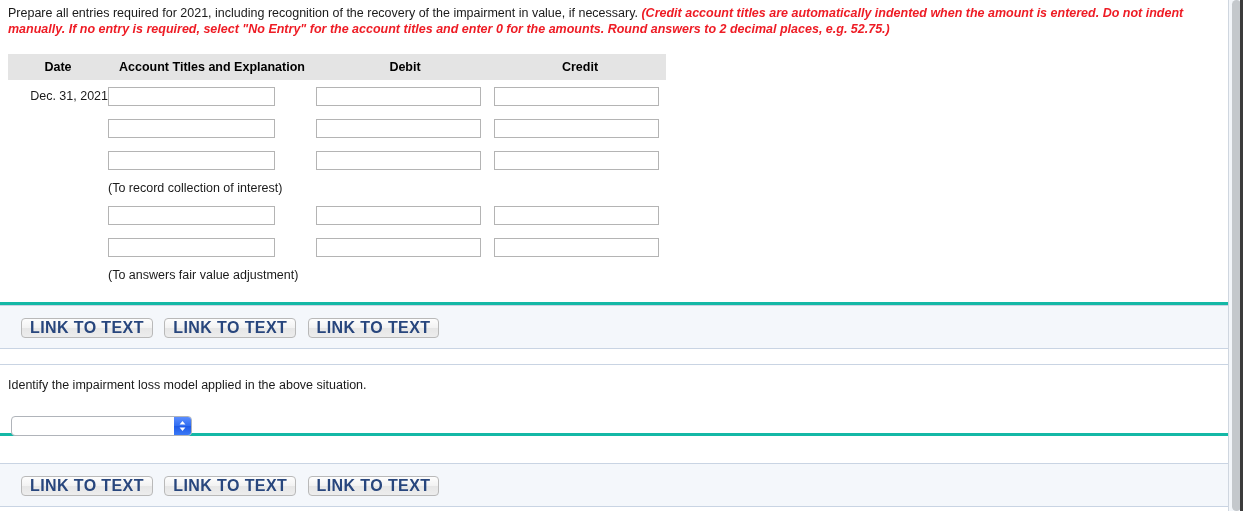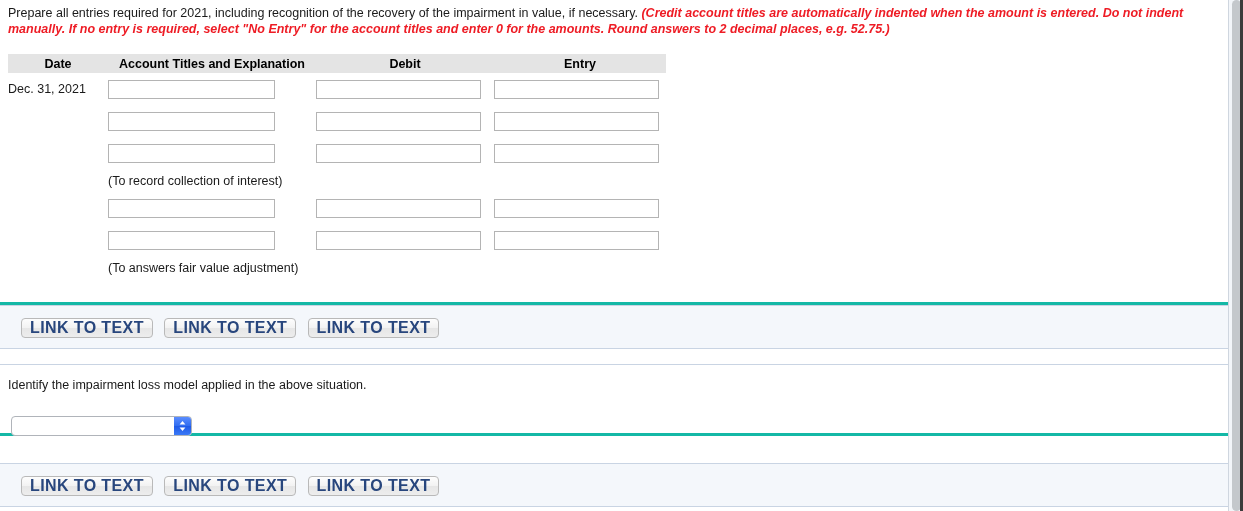--- a/index.html
+++ b/index.html
@@ -78,38 +78,38 @@
   table.journal {
     border-collapse: collapse;
     margin: 0;
     table-layout: fixed;
   }
   table.journal th {
     background: #e4e4e4;
     font-size: 12.5px;
     font-weight: bold;
     color: #000;
-    height: 19px;
+    height: 26px;
     padding: 0;
     text-align: center;
     vertical-align: middle;
   }
   table.journal td {
     padding: 0;
     vertical-align: middle;
     font-size: 12.5px;
     color: #1a1a1a;
   }
   .col-date   { width: 100px; }
   .col-acct   { width: 208px; }
   .col-debit  { width: 178px; }
   .col-credit { width: 172px; }
 
   td.date-cell {
-    text-align: left;
+    text-align: right;
     padding-right: 4px;
     white-space: nowrap;
     vertical-align: middle;
   }
 
   .row-h { height: 32px; }
   .cap-row { height: 23px; }
 
   .cap {
     font-size: 12.5px;
@@ -213,21 +213,21 @@
         <col class="col-date">
           <col class="col-acct">
           <col class="col-debit">
           <col class="col-credit">
       </colgroup>
       <thead>
         <tr>
           <th>Date</th>
           <th>Account Titles and Explanation</th>
           <th>Debit</th>
-          <th>Entry</th>
+          <th>Credit</th>
         </tr>
       </thead>
       <tbody>
 
         <tr class="row-h">
           <td class="date-cell">Dec. 31, 2021</td>
           <td>
             <input class="cellfield f-acct" type="text" value="" style="">
           </td>
           <td>

